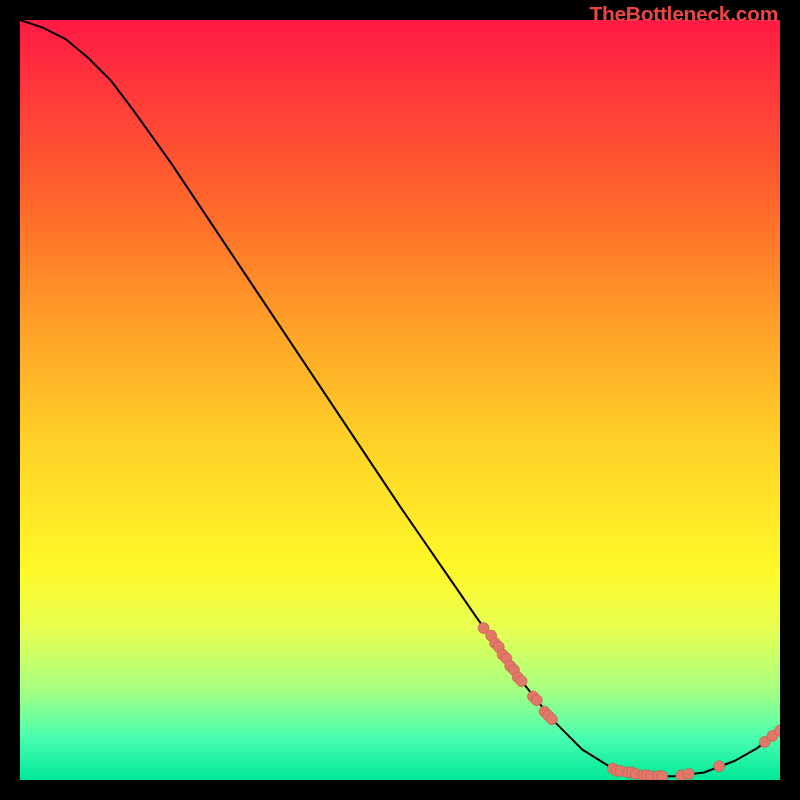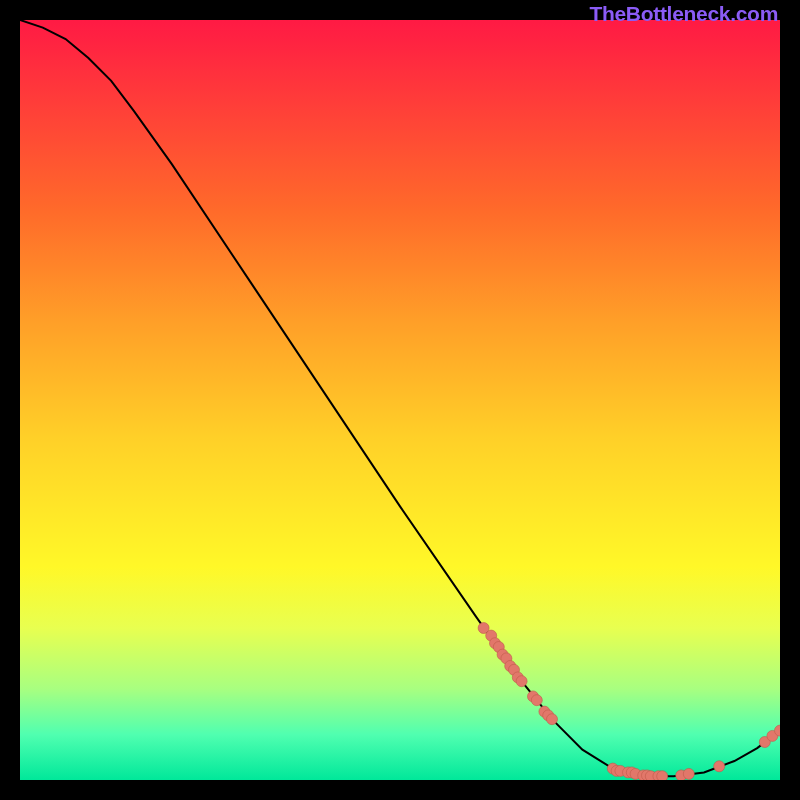--- a/index.html
+++ b/index.html
@@ -29,21 +29,21 @@
       #50ffb0 94%,
       #00e89a 100%);
   }
   .watermark {
     position: absolute;
     top: 2px;
     right: 22px;
     font-family: Arial, Helvetica, sans-serif;
     font-size: 21px;
     font-weight: 600;
-    color: #8b5cf6;
+    color: #ef4444;
     letter-spacing: -0.3px;
   }
   svg.overlay {
     position: absolute;
     left: 20px;
     top: 20px;
     width: 760px;
     height: 760px;
     pointer-events: none;
   }

